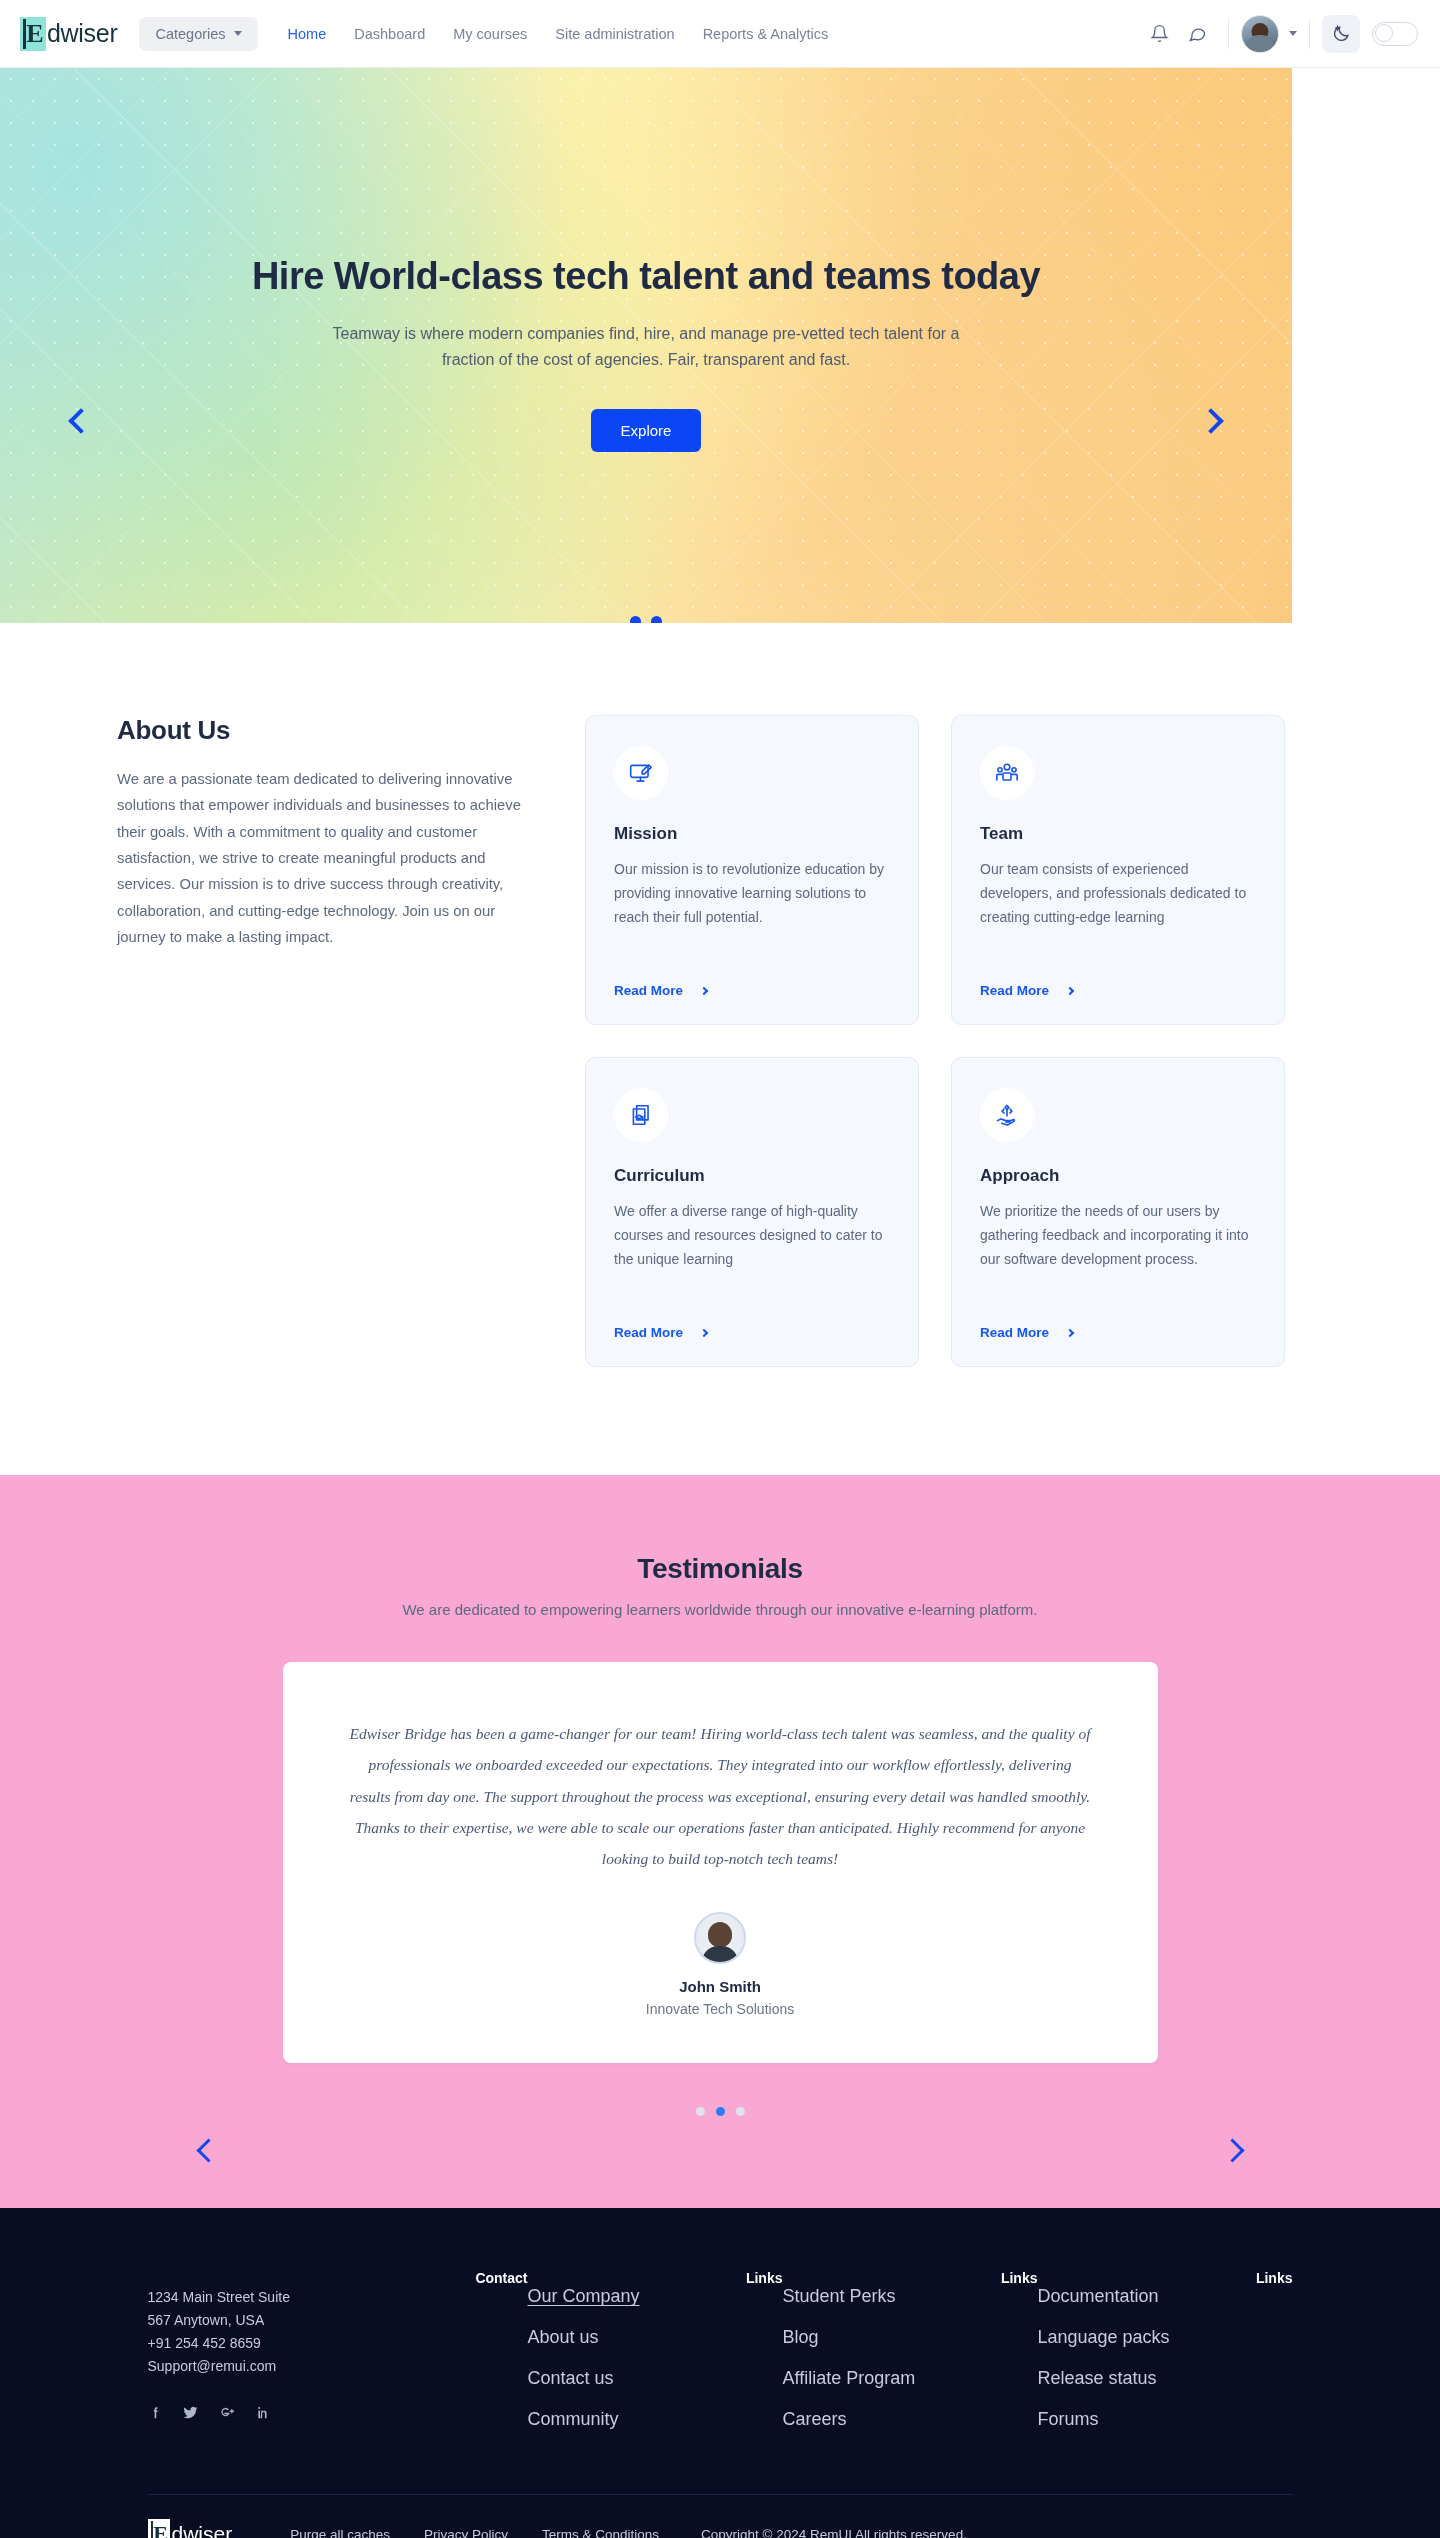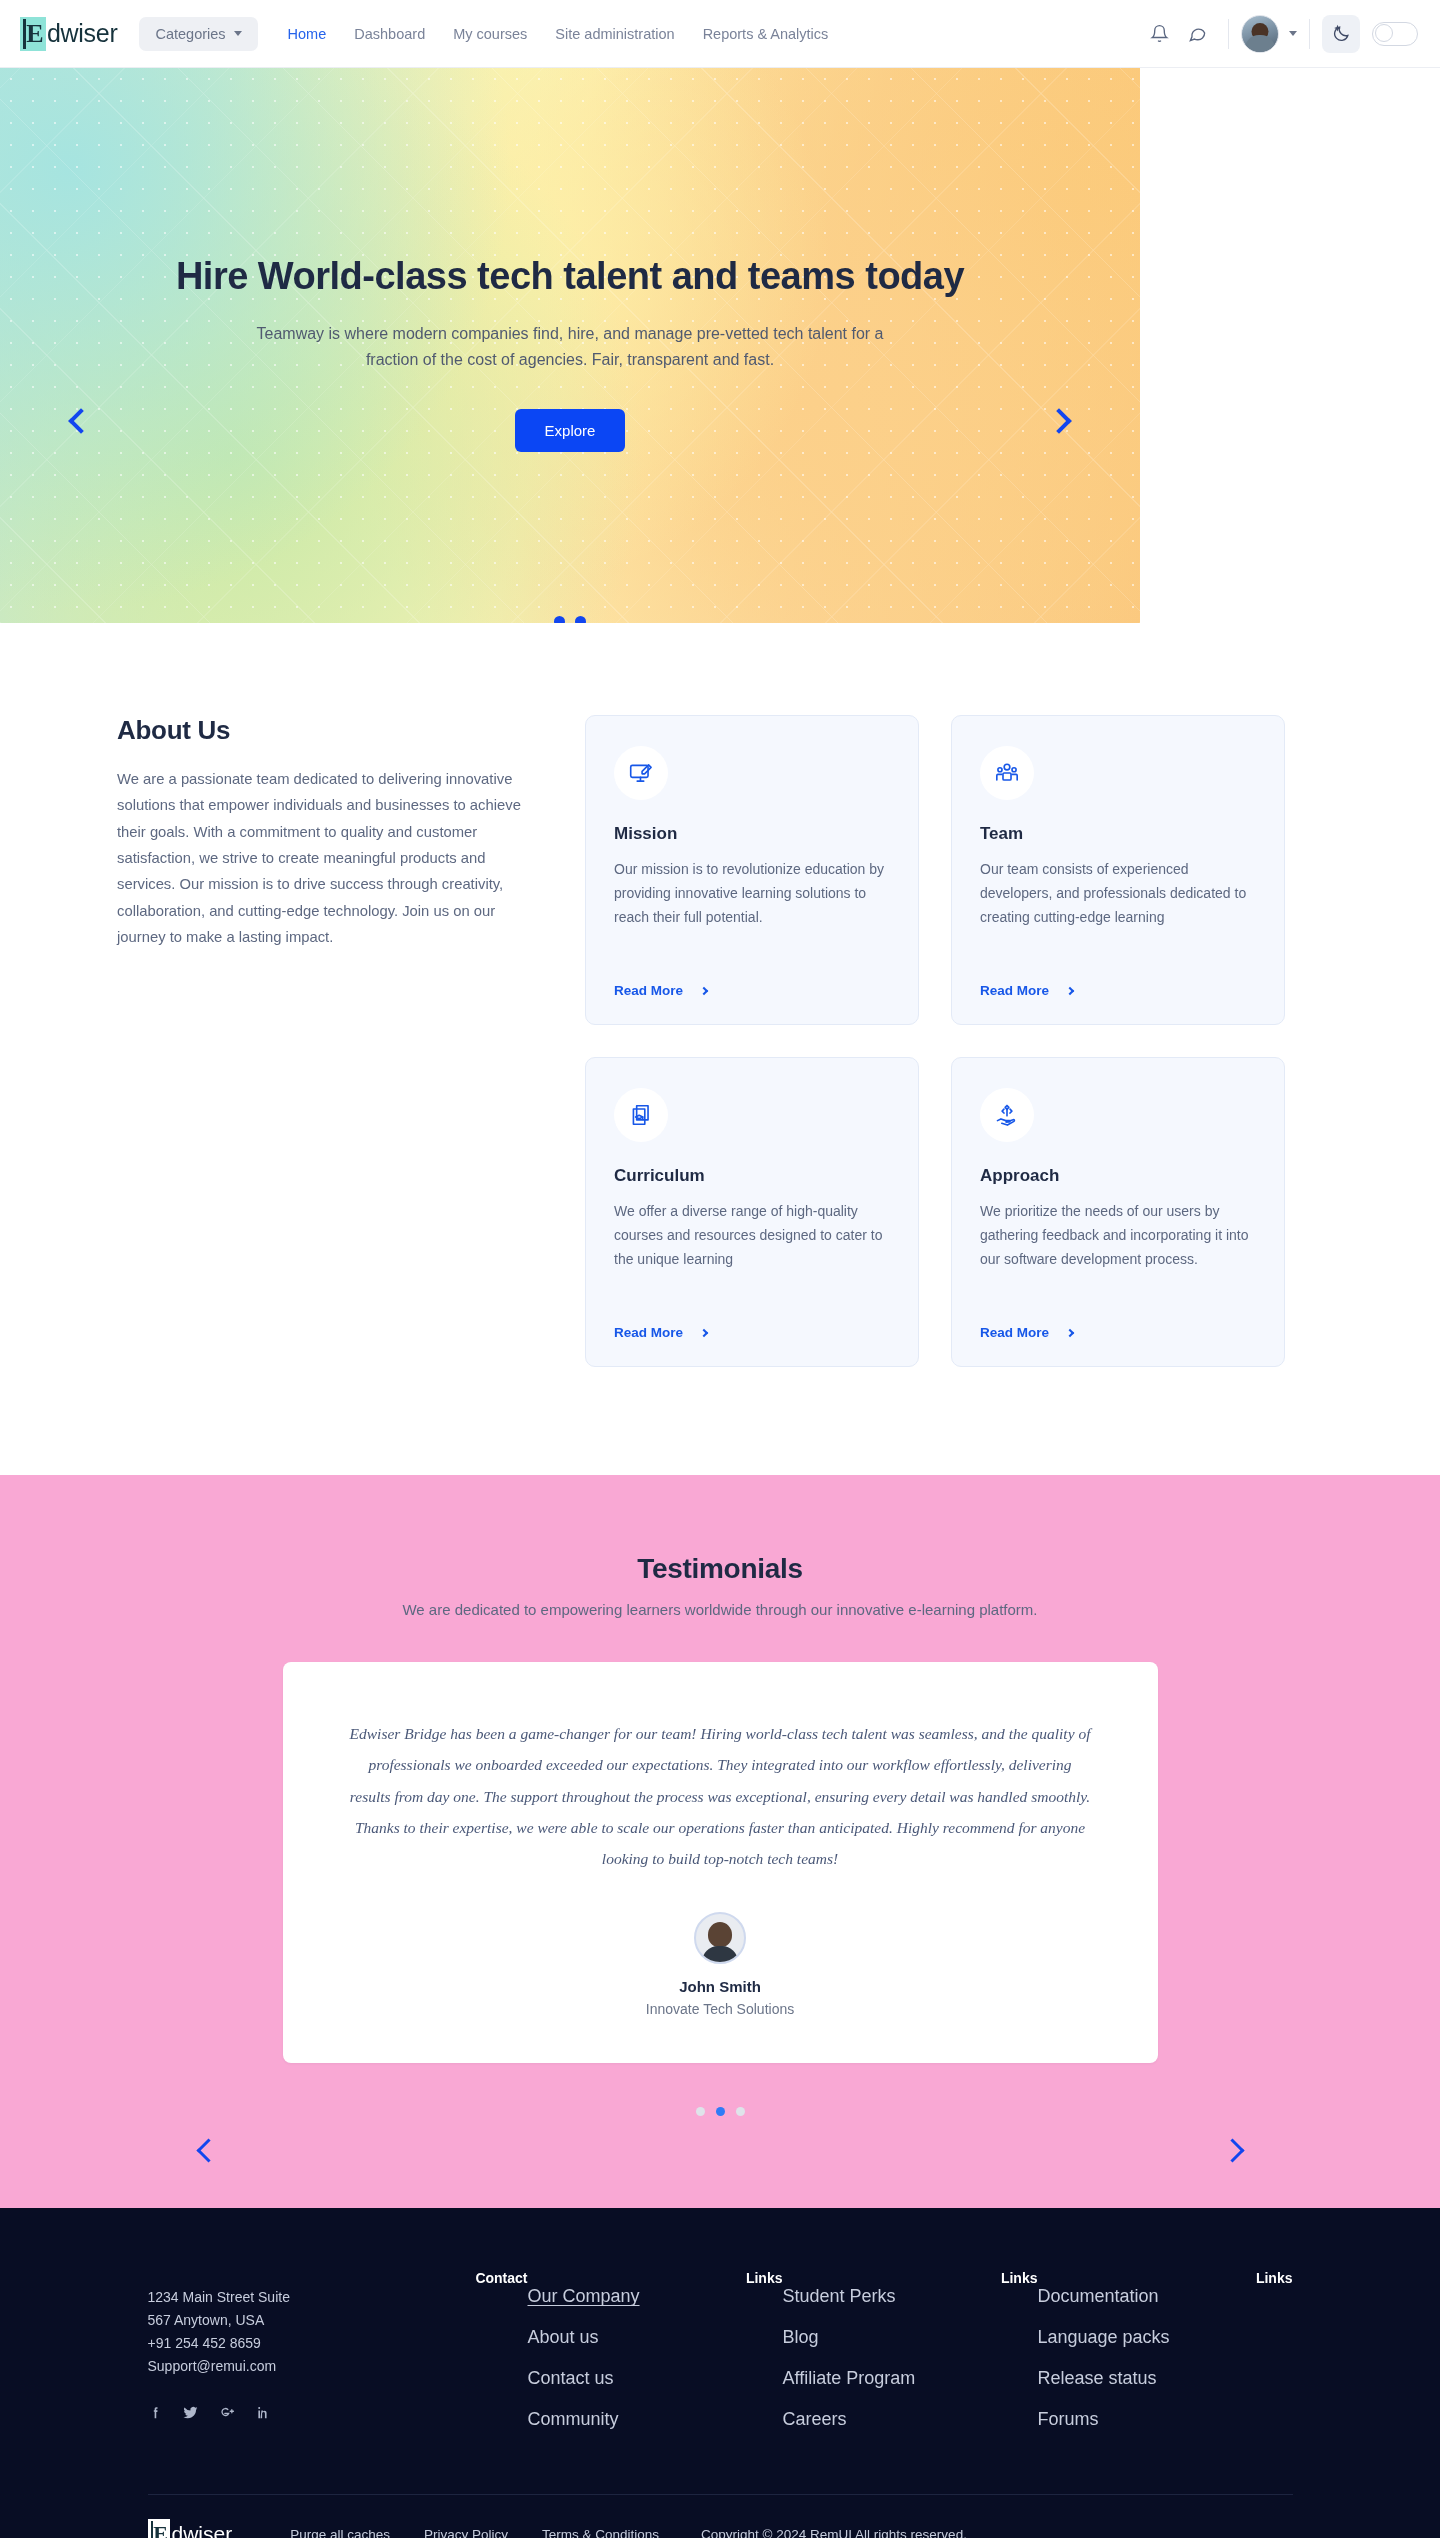--- a/index.html
+++ b/index.html
@@ -69,21 +69,21 @@
     width:46px;height:24px;border-radius:13px;border:1.6px solid #d3d8e2;
     background:#fff;position:relative;cursor:pointer;margin-left:12px;
   }
   .toggle i{
     position:absolute;left:2px;top:1.6px;width:18px;height:18px;border-radius:50%;
     background:#fff;border:1.6px solid #d3d8e2;display:block;
   }
 
   
   .hero{
-    width:1140px;height:555px;position:relative;overflow:hidden;
+    width:1292px;height:555px;position:relative;overflow:hidden;
     display:flex;flex-direction:column;align-items:center;justify-content:flex-start;
     background:
       radial-gradient(circle at 6% 18%, #a6e4e0 0%, rgba(166,228,224,0) 38%),
       radial-gradient(circle at 20% 70%, #c9e9a8 0%, rgba(201,233,168,0) 42%),
       radial-gradient(circle at 44% 35%, #fdf0a8 0%, rgba(253,240,168,0) 45%),
       radial-gradient(circle at 72% 60%, #fcd08a 0%, rgba(252,208,138,0) 52%),
       radial-gradient(circle at 95% 25%, #fbc978 0%, rgba(251,201,120,0) 48%),
       linear-gradient(100deg,#bfe6d8 0%,#e7f0b4 25%,#fdf3b4 48%,#fcd89a 72%,#fbc87f 100%);
   }
   .hero-dots{

